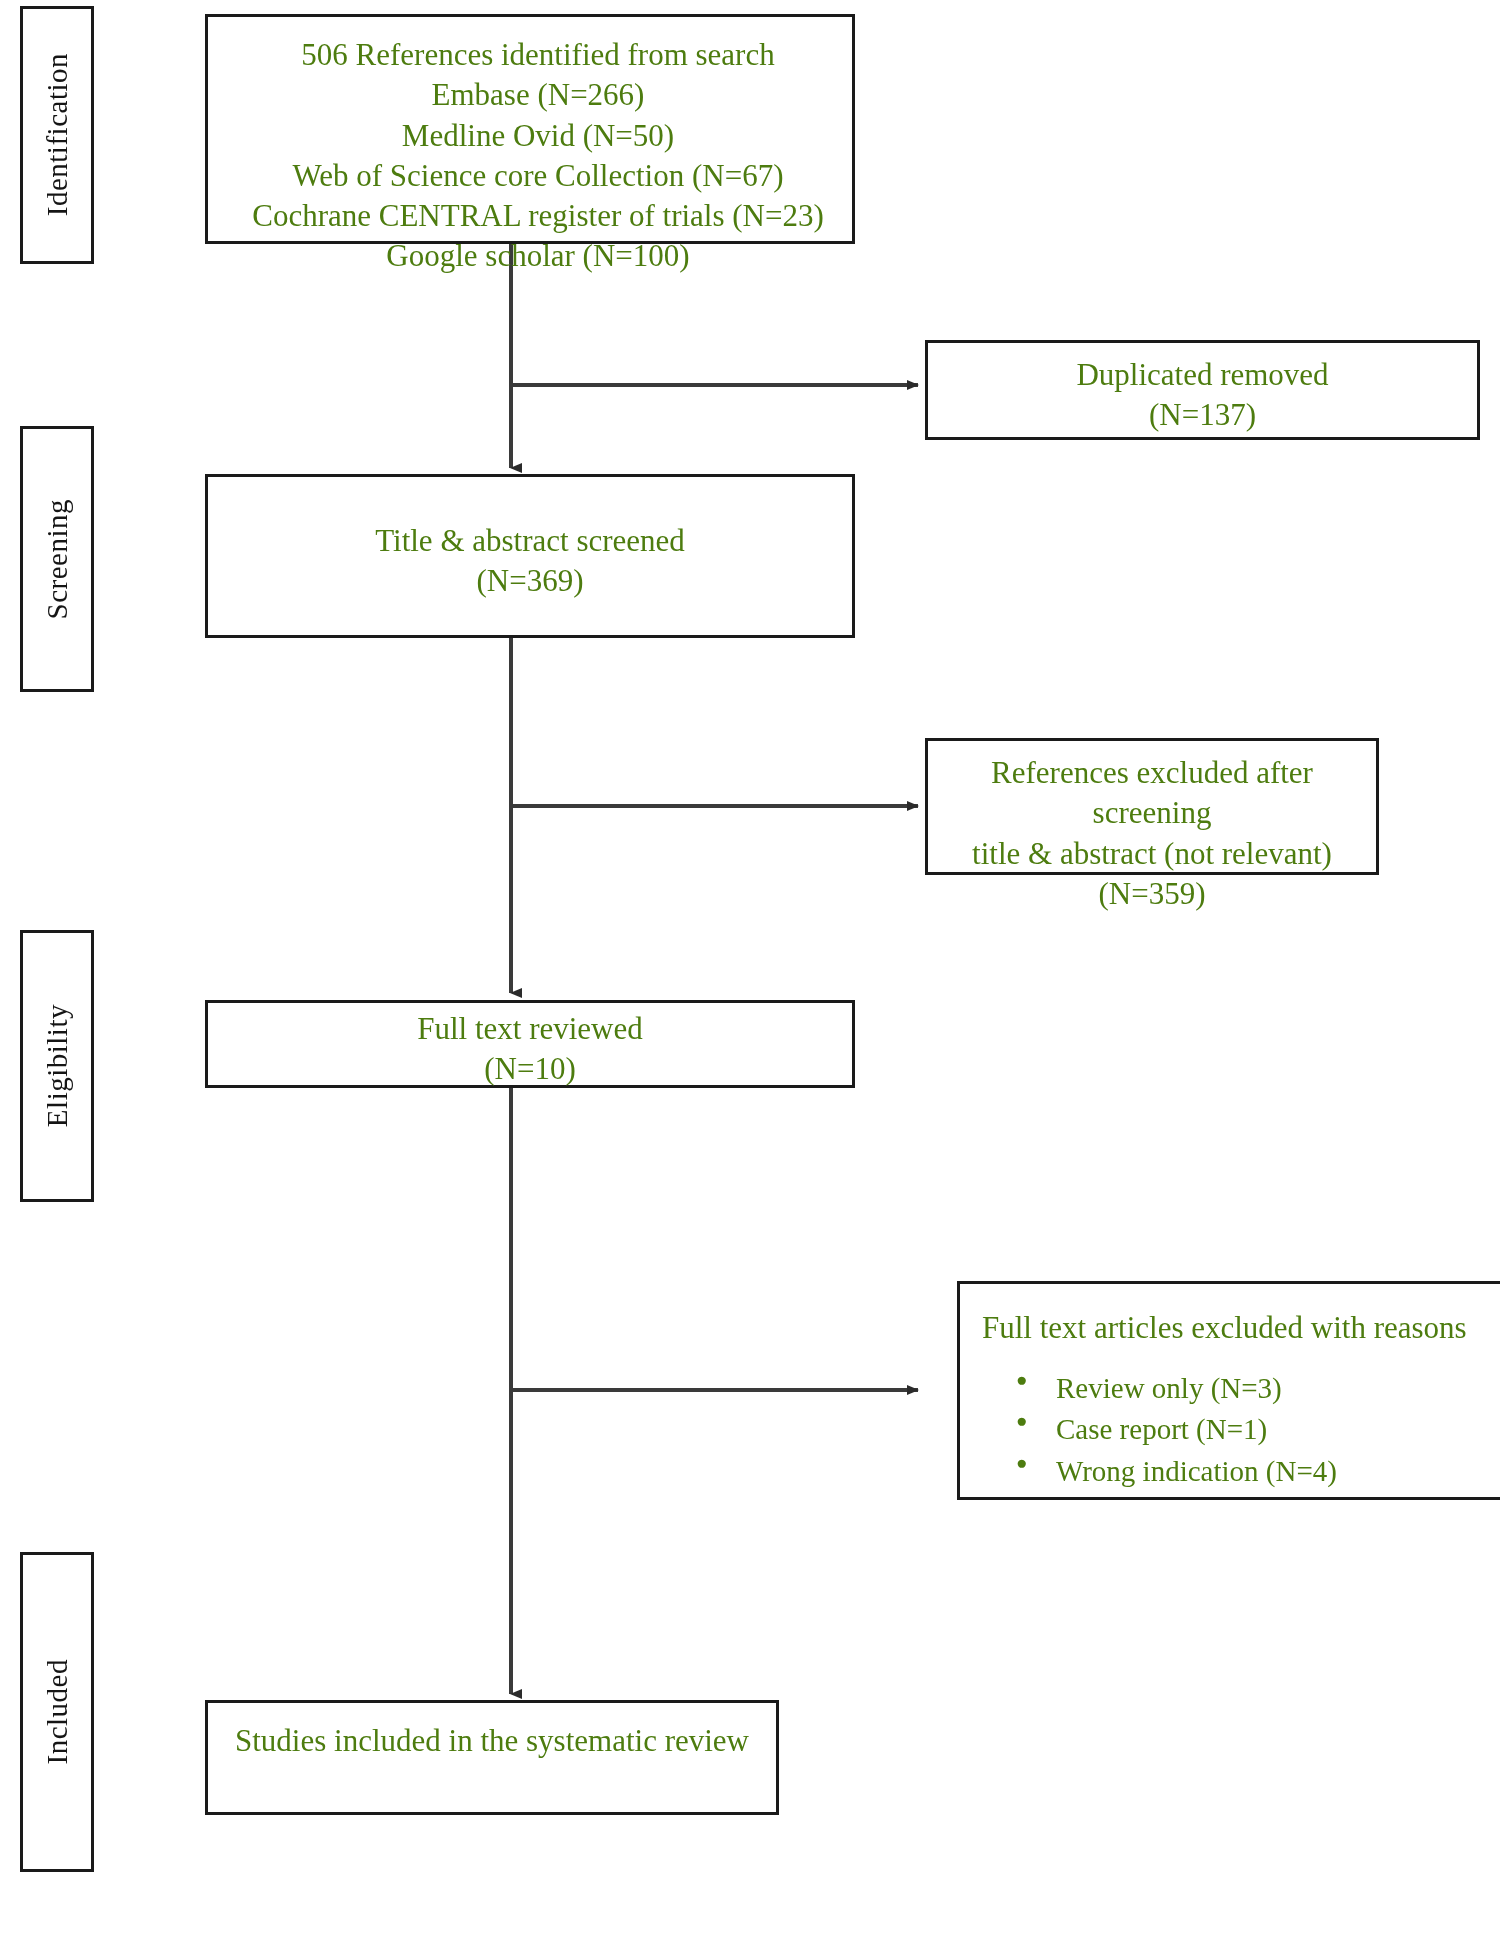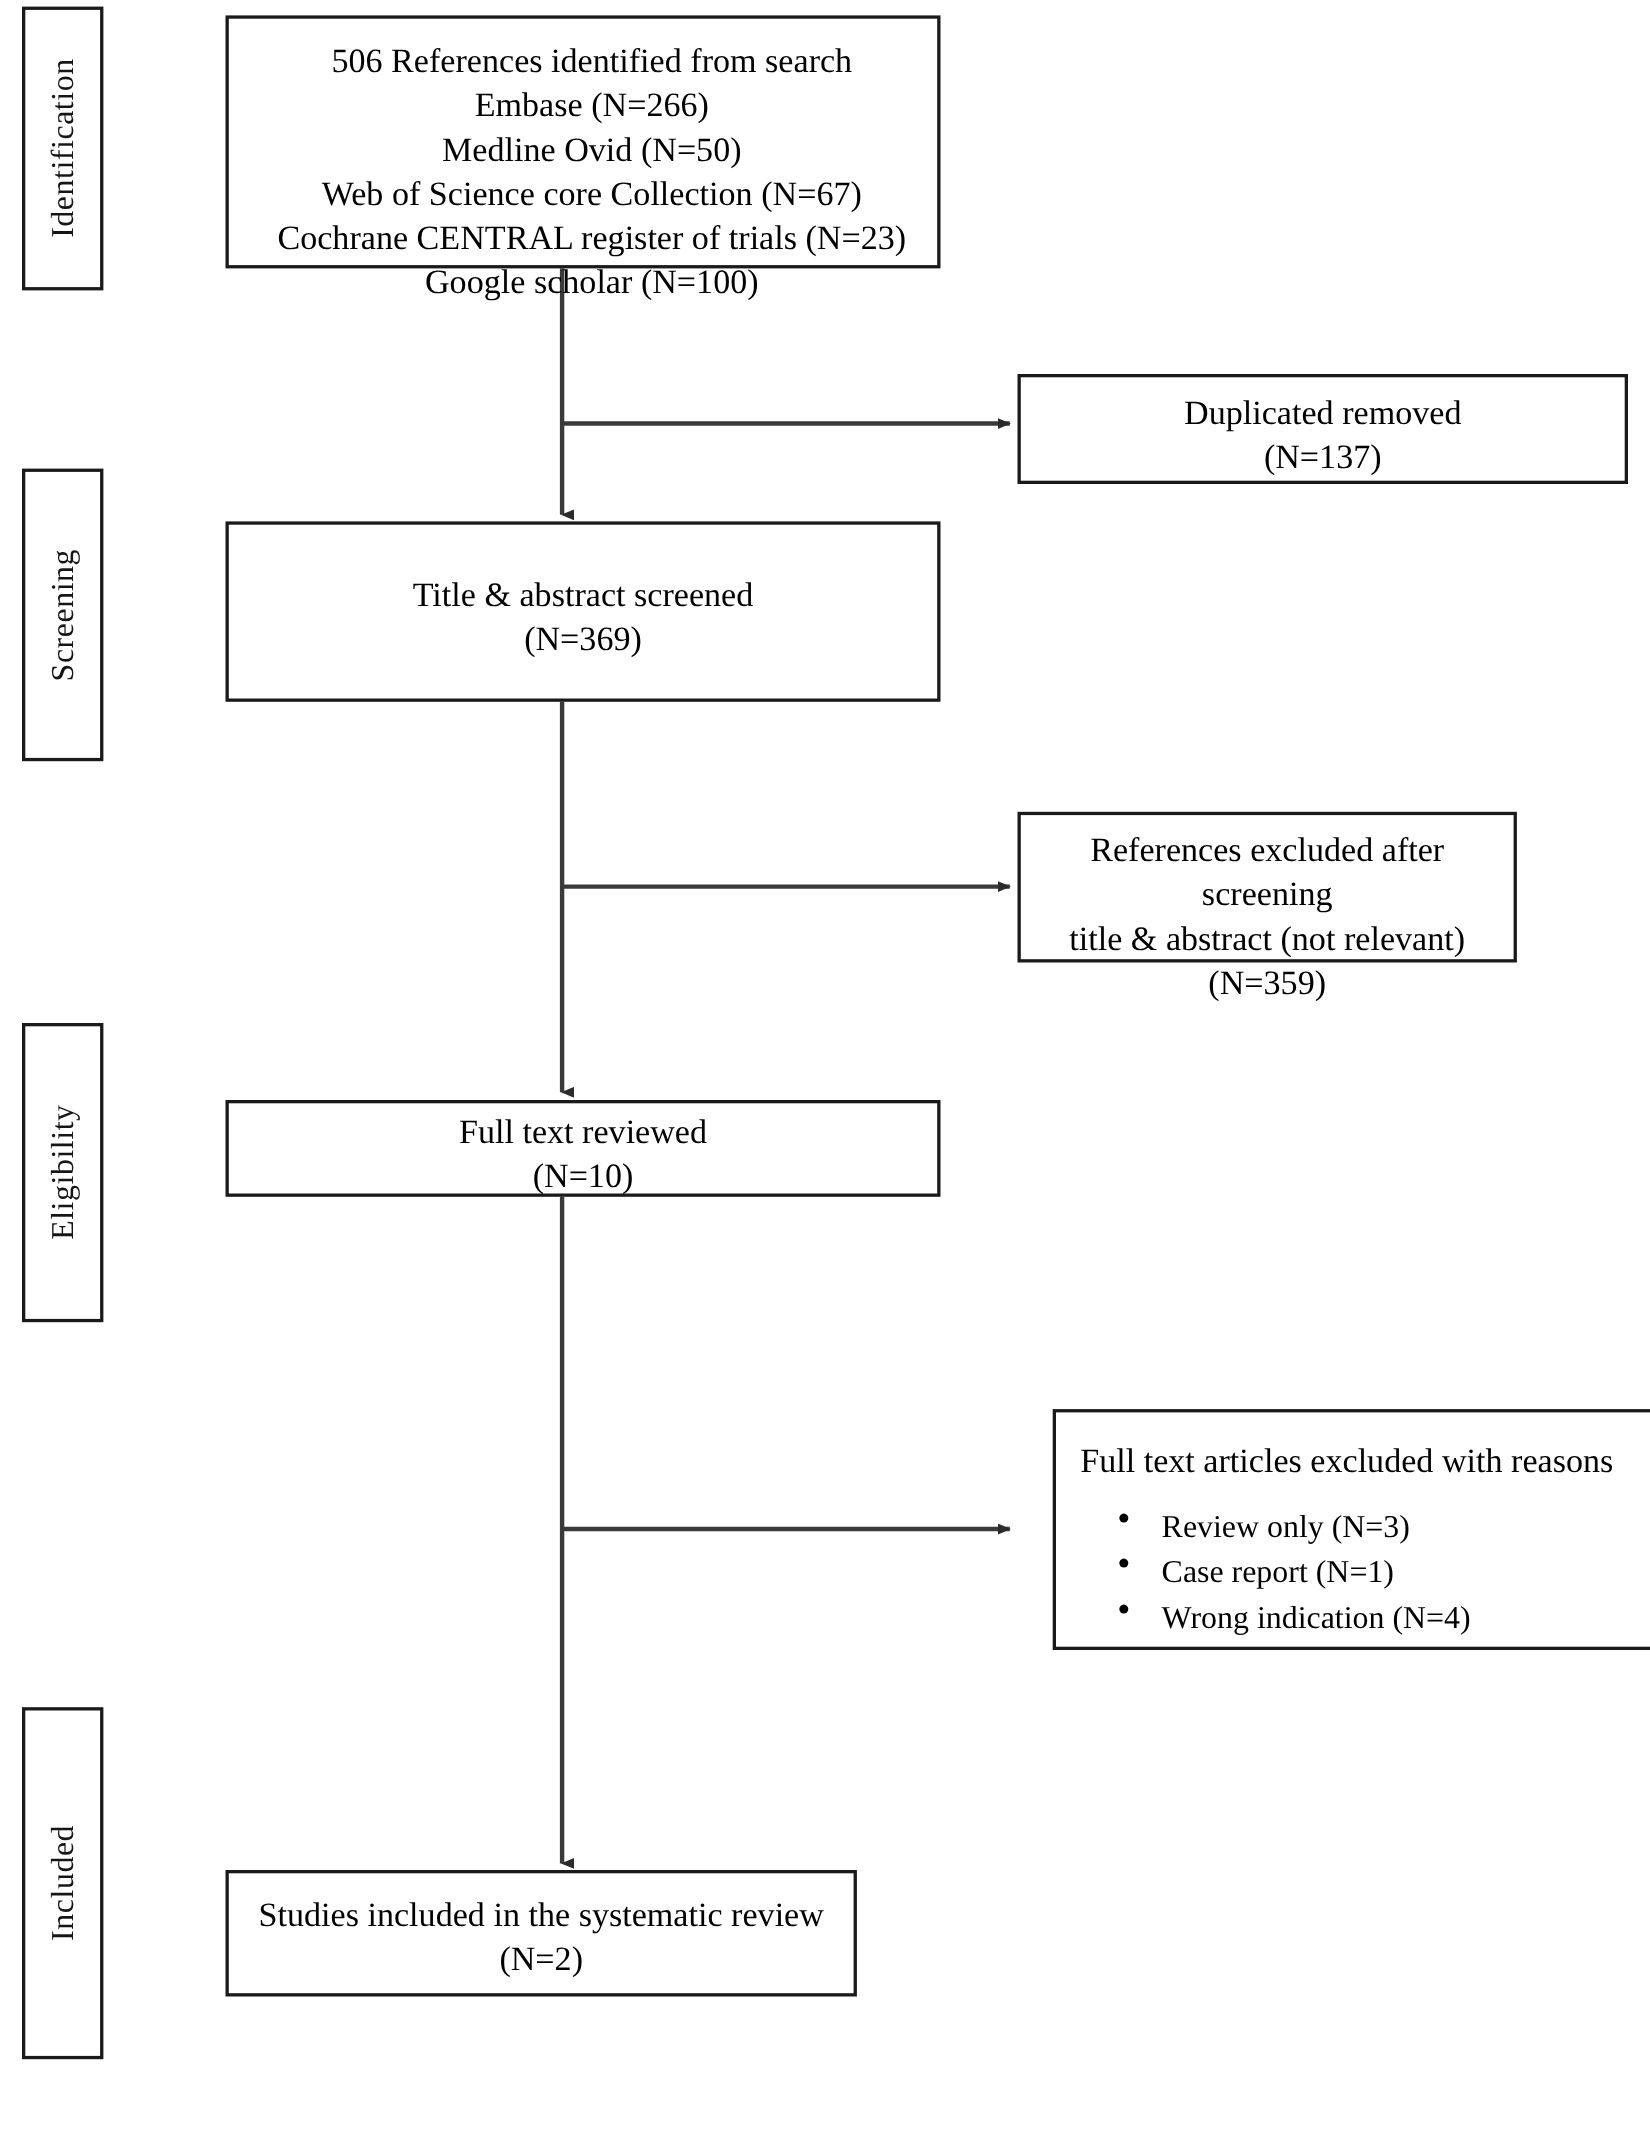--- a/index.html
+++ b/index.html
@@ -38,21 +38,21 @@
     letter-spacing: 0.5px;
     white-space: nowrap;
     color: #151515;
   }
   .box-text {
     position: absolute;
     left: 0;
     right: 0;
     font-size: 31px;
     line-height: 1.30;
-    color: #000000;
+    color: #4d7c0f;
   }
   .center { text-align: center; }
   .lines {
     padding-left: 28px;
     padding-right: 12px;
   }
   .lines .first { text-align: center; }
   .lines .ln { text-align: center; white-space: nowrap; }
 
   .bullets {
@@ -180,17 +180,16 @@
         <li>Review only (N=3)</li>
         <li>Case report   (N=1)</li>
         <li>Wrong indication (N=4)</li>
       </ul>
     </div>
   </div>
 
   <div class="box" style="left:205px; top:1700px; width:574px; height:115px;">
     <div class="box-text center" style="top:18px;">
       <div>Studies included in the systematic review</div>
-      <div>(N=2)</div>
     </div>
   </div>
 
 </div>
 
 </body></html>

